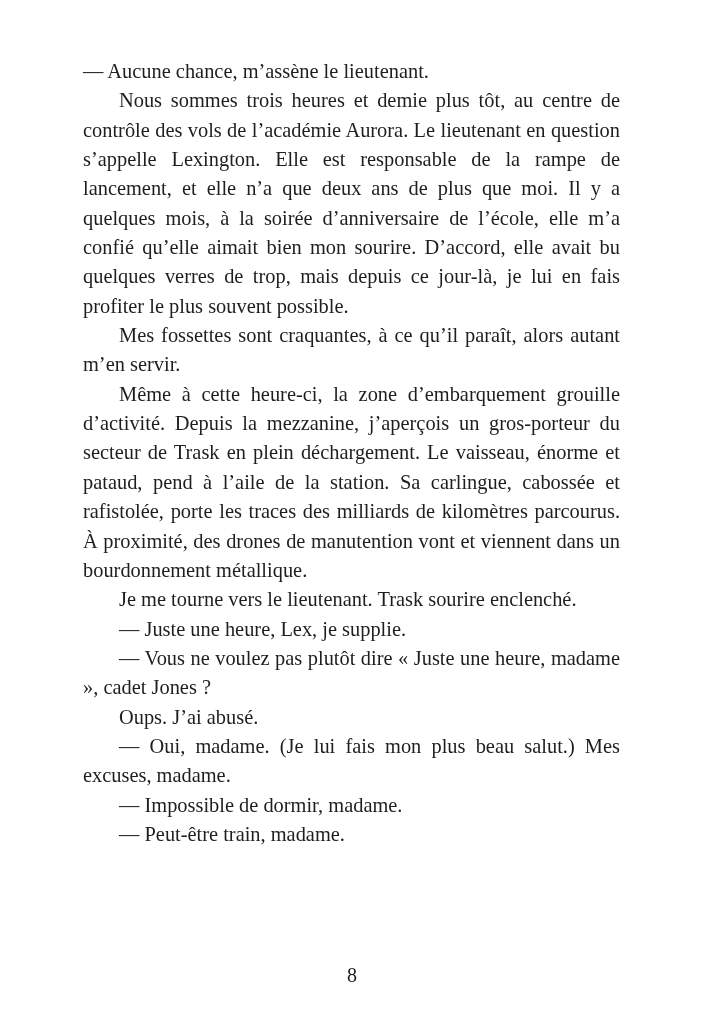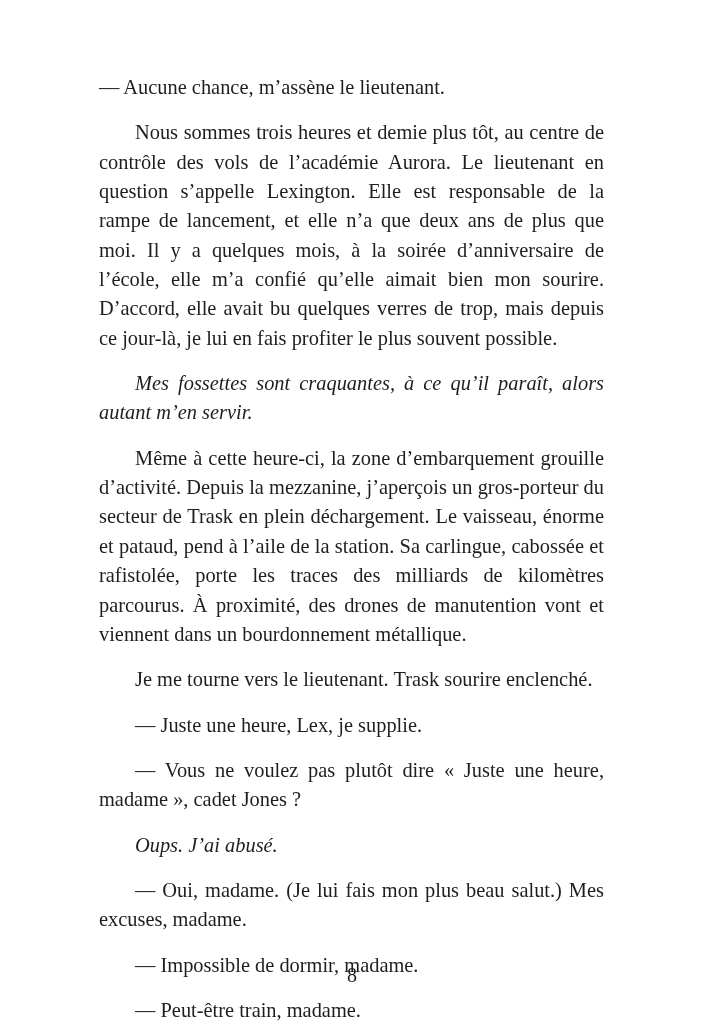--- a/index.html
+++ b/index.html
@@ -20,28 +20,27 @@
       left: 83px;
       top: 57px;
       width: 537px;
       font-family: "Liberation Serif", "DejaVu Serif", serif;
       font-size: 20.4px;
       line-height: 29.35px;
       text-align: justify;
       hyphens: manual;
     }
     .para {
-      margin: 16px;
+      margin: 0;
       text-indent: 36px;
     }
     .para.noindent {
       text-indent: 0;
     }
     .para.italic {
-      font-style: italic;
     }
     .page-number {
       position: absolute;
       top: 961px;
       left: 0;
       width: 704px;
       text-align: center;
       font-family: "Liberation Serif", "DejaVu Serif", serif;
       font-size: 20px;
       line-height: 28px;

